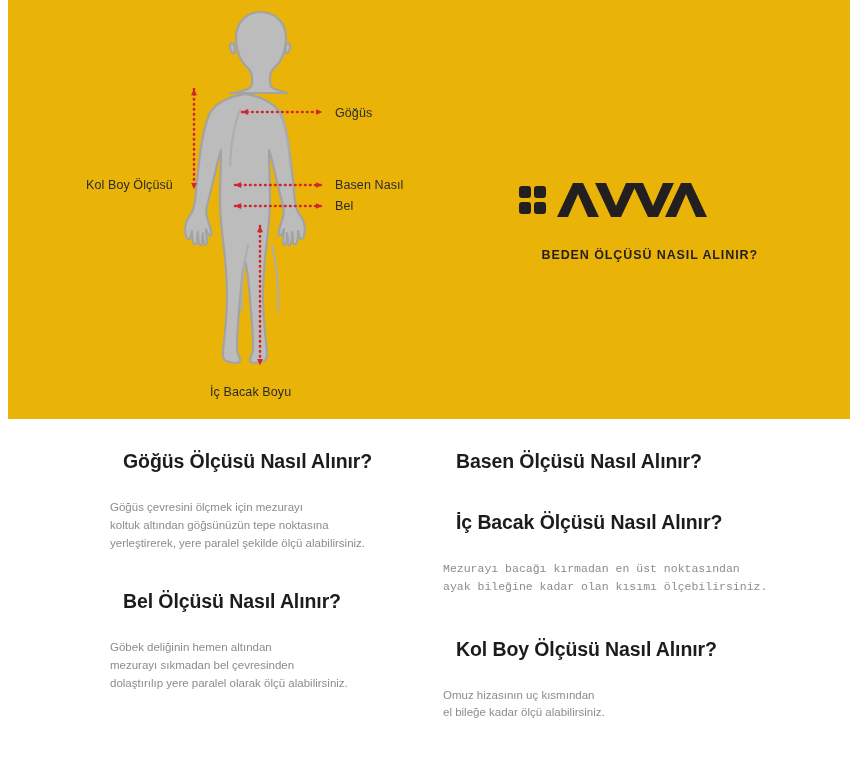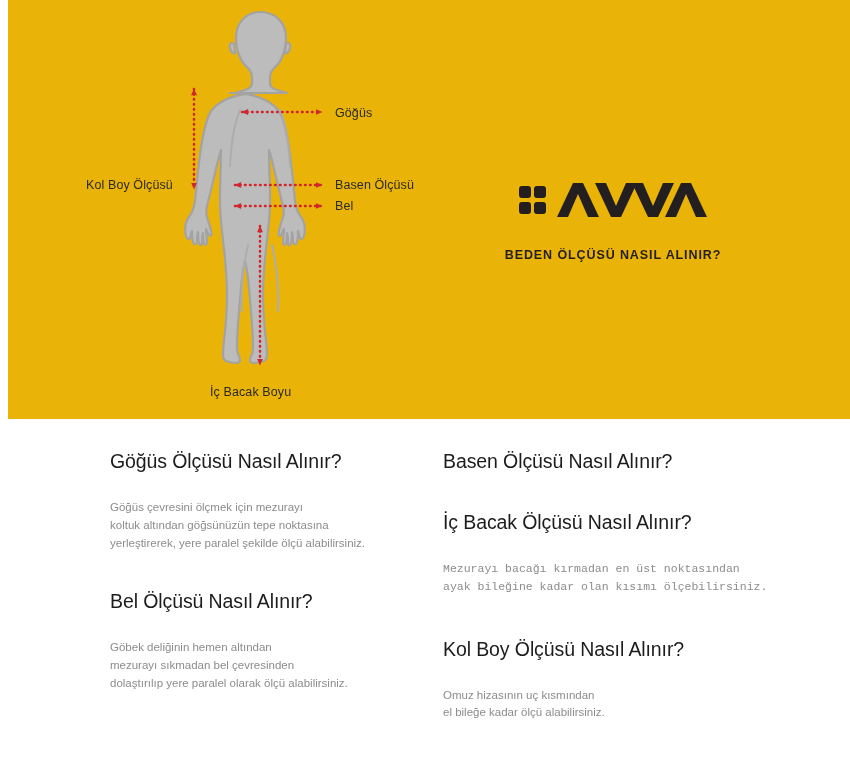--- a/index.html
+++ b/index.html
@@ -41,21 +41,21 @@
   #label-bel        { left: 327px; top: 199px; }
   #label-kolboy     { left: 78px;  top: 178px; text-align: right; }
   #label-icbacak    { left: 202px; top: 385px; }
 
   
   #brand-block {
     position: absolute;
     left: 460px;
     top: 178px;
     width: 290px;
-    text-align: center;
+    text-align: right;
   }
   #logo-row {
     display: flex;
     align-items: center;
     justify-content: center;
     gap: 9px;
     height: 44px;
   }
   #logo-mark {
     display: grid;
@@ -94,24 +94,24 @@
     position: absolute;
     top: 0;
   }
   #qa-column-left  { left: 110px; width: 310px; }
   #qa-column-right { left: 443px; width: 330px; }
 
   .qa-block { margin-bottom: 0; }
 
   .qa-heading {
     font-size: 19.5px;
-    font-weight: normal;
+    font-weight: bold;
     color: #1c1c1c;
     letter-spacing: -0.1px;
-    margin: 0;
+    margin: 13px;
   }
   .qa-body {
     font-size: 11.5px;
     line-height: 1.55;
     color: #8c8c8c;
     margin: 0;
     white-space: pre-line;
   }
 
   
@@ -251,21 +251,21 @@
     <g stroke="#d0262e" stroke-width="2.6" stroke-linecap="round" stroke-dasharray="0.6 4.4" fill="none">
       <line x1="234" y1="112" x2="314" y2="112" marker-start="url(#arrow-l)" marker-end="url(#arrow-r)"></line>
       <line x1="227" y1="185" x2="314" y2="185" marker-start="url(#arrow-l)" marker-end="url(#arrow-r)"></line>
       <line x1="227" y1="206" x2="314" y2="206" marker-start="url(#arrow-l)" marker-end="url(#arrow-r)"></line>
       <line x1="186" y1="89" x2="186" y2="189" marker-start="url(#arrow-l)" marker-end="url(#arrow-r)"></line>
       <line x1="252" y1="226" x2="252" y2="365" marker-start="url(#arrow-l)" marker-end="url(#arrow-r)"></line>
     </g>
   </svg>
 
   <span id="label-gogus" class="diagram-label">Göğüs</span>
-  <span id="label-basen" class="diagram-label">Basen Ölçüsü</span>
+  <span id="label-basen" class="diagram-label">Basen Nasıl</span>
   <span id="label-bel" class="diagram-label">Bel</span>
   <span id="label-kolboy" class="diagram-label">Kol Boy Ölçüsü</span>
   <span id="label-icbacak" class="diagram-label">İç Bacak Boyu</span>
 
   <div id="brand-block">
     <div id="logo-row">
       <span id="logo-mark">
         <i></i>
           <i></i>
           <i></i>

